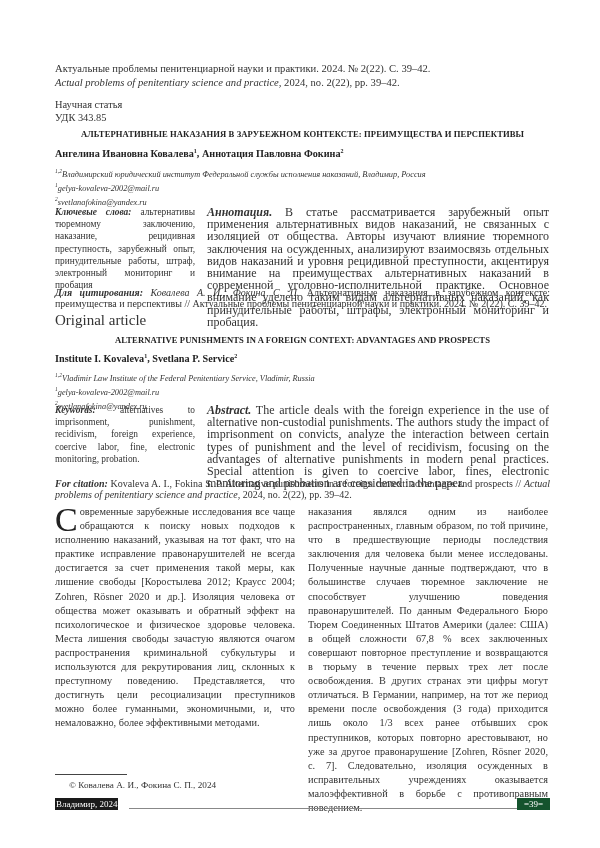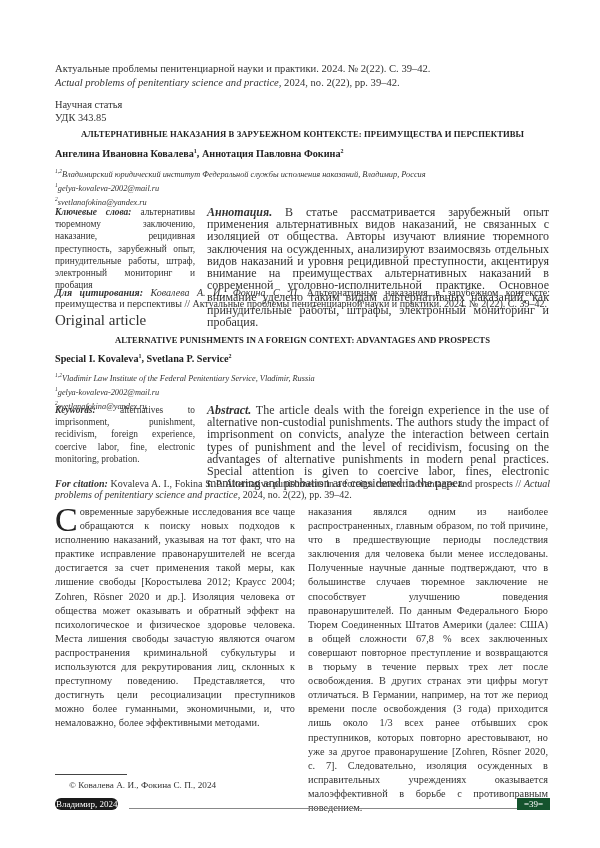--- a/index.html
+++ b/index.html
@@ -43,21 +43,21 @@
   .cite-en { top: 479px; }
   .orig { top: 312px; font-size: 15px; font-family: "Liberation Serif", serif; }
   .body-col { font-size: 10.3px; line-height: 14.1px; width: 240px; text-align: justify; font-family: "Liberation Serif", serif; }
   .body-left { left: 0; top: 505px; }
   .body-right { left: 253px; top: 505px; }
   .body-col p { margin: 0; }
   .body-col p.indent { text-indent: 14px; }
   .dropcap { float: left; font-size: 34px; line-height: 26px; padding-top: 2px; margin-right: 2px; color: #222; }
   .fn-rule { left: 0; top: 774px; width: 72px; height: 0; border-top: 1px solid #444; }
   .copyright { left: 14px; top: 780px; font-size: 9.2px; font-family: "Liberation Serif", serif; white-space: nowrap; }
-  .footer-left { left: 0; top: 798px; background: #1a1a1a; color: #fff; font-size: 9px; padding: 0 1px; line-height: 12px; font-family: "Liberation Serif", serif; white-space: nowrap; border-radius: 6px; }
+  .footer-left { left: 0; top: 798px; background: #1a1a1a; color: #fff; font-size: 9px; padding: 0 1px; line-height: 12px; font-family: "Liberation Serif", serif; white-space: nowrap; }
   .footer-line { left: 74px; top: 808px; width: 400px; height: 0; border-top: 1px solid #888; }
   .footer-right { left: 462px; top: 798px; background: #14532d; color: #fff; font-size: 9px; padding: 0 7px; line-height: 12px; font-family: "Liberation Serif", serif; white-space: nowrap; }
 </style>
 </head>
 <body>
 
 <div class="page">
 
   <div class="abs journal-ru">Актуальные проблемы пенитенциарной науки и практики. 2024. № 2(22). С. 39–42.</div>
   <div class="abs journal-en"><i>Actual problems of penitentiary science and practice,</i><span> 2024, no. 2(22), pp. 39–42.</span></div>
@@ -77,21 +77,21 @@
 
   <div class="abs kw-col kw-ru"><b>Ключевые слова:</b><span> альтернативы тюремному заключению, наказание, рецидивная преступность, зарубежный опыт, принудительные работы, штраф, электронный мониторинг и пробация</span></div>
   <div class="abs abs-col abs-ru"><b>Аннотация.</b><span> В статье рассматривается зарубежный опыт применения альтернативных видов наказаний, не связанных с изоляцией от общества. Авторы изучают влияние тюремного заключения на осужденных, анализируют взаимосвязь отдельных видов наказаний и уровня рецидивной преступности, акцентируя внимание на преимуществах альтернативных наказаний в современной уголовно-исполнительной практике. Основное внимание уделено таким видам альтернативных наказаний, как принудительные работы, штрафы, электронный мониторинг и пробация.</span></div>
 
   <div class="abs cite cite-ru"><b>Для цитирования:</b><i> Ковалева А. И., Фокина С. П.</i><span> Альтернативные наказания в зарубежном контексте: преимущества и перспективы // Актуальные проблемы пенитенциарной науки и практики. 2024. № 2(22). С. 39–42.</span></div>
 
   <div class="abs orig">Original article</div>
 
   <div class="abs title title-en">Alternative punishments in a foreign context: advantages and prospects</div>
 
-  <div class="abs authors authors-en"><span>Special I. Kovaleva</span><sup>1</sup><span>, </span><span>Svetlana P. Service</span><sup>2</sup></div>
+  <div class="abs authors authors-en"><span>Institute I. Kovaleva</span><sup>1</sup><span>, </span><span>Svetlana P. Service</span><sup>2</sup></div>
 
   <div class="abs affil affil-en">
     <div><sup>1,2</sup><span>Vladimir Law Institute of the Federal Penitentiary Service, Vladimir, Russia</span></div>
     <div><sup>1</sup><span>gelya-kovaleva-2002@mail.ru</span></div>
     <div><sup>2</sup><span>svetlanafokina@yandex.ru</span></div>
   </div>
 
   <div class="abs kw-col kw-en"><b>Keywords:</b><span> alternatives to imprisonment, punishment, recidivism, foreign experience, coercive labor, fine, electronic monitoring, probation.</span></div>
   <div class="abs abs-col abs-en"><b>Abstract.</b><span> The article deals with the foreign experience in the use of alternative non-custodial punishments. The authors study the impact of imprisonment on convicts, analyze the interaction between certain types of punishment and the level of recidivism, focusing on the advantages of alternative punishments in modern penal practices. Special attention is given to coercive labor, fines, electronic monitoring and probation are considered in the paper.</span></div>
 

